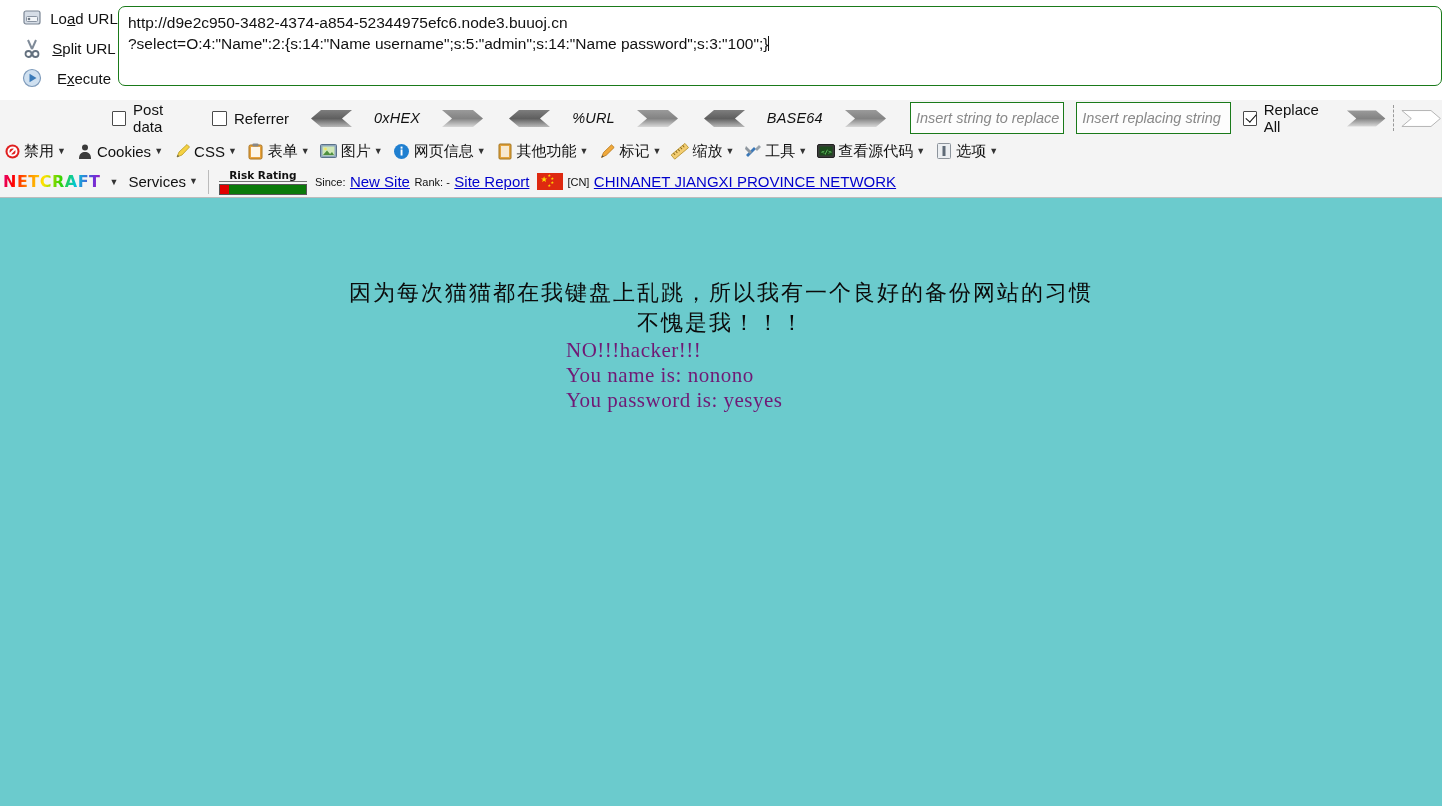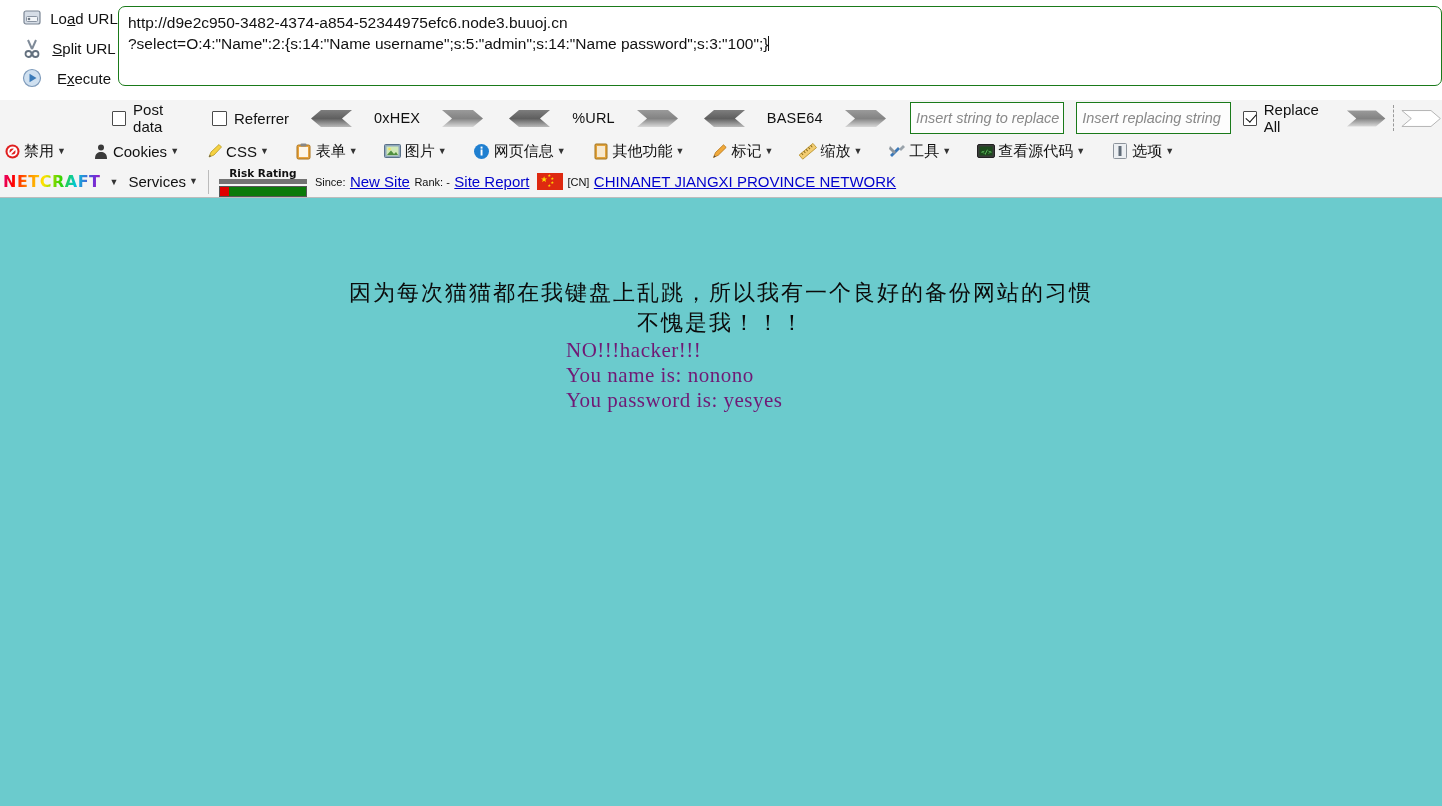--- a/index.html
+++ b/index.html
@@ -46,57 +46,57 @@
   .cbx{display:flex;align-items:center;gap:7px;margin-right:20px;}
   .box{
     width:15px;height:15px;border:1px solid #4a4a4a;background:#fff;
     box-sizing:border-box;position:relative;border-radius:1px;
   }
   .box.checked::after{
     content:"";position:absolute;left:4px;top:0px;width:5px;height:9px;
     border:solid #111;border-width:0 1.7px 1.7px 0;transform:rotate(42deg);
   }
   .cbx .t{font-size:15px;color:#111;}
-  .convgrp{display:flex;align-items:center;gap:21px;margin-right:22px;}
+  .convgrp{display:flex;align-items:center;gap:21px;margin-right:22px;font-style:italic;}
   .convgrp .nm{font-size:14.5px;color:#111;letter-spacing:.2px;}
   .arrowL,.arrowR{width:44px;height:19px;display:block;}
   .repl-input{
     width:164px;height:32px;box-sizing:border-box;
     border:1.4px solid #1a7a1a;background:#fdfdfd;
     font-style:italic;font-size:14.5px;color:#888;
     padding:0 5px;line-height:30px;overflow:hidden;white-space:nowrap;
     margin-right:12px;font-family:"Liberation Sans",sans-serif;
   }
   .divider-v{width:1px;height:26px;border-left:1px dashed #999;margin:0 6px;}
 
   
   .webdev-row{
     height:30px;background:#f4f4f4;display:flex;align-items:center;
-    padding-left:2px;box-sizing:border-box;gap:16px;
+    padding-left:2px;box-sizing:border-box;
   }
   .wd-item{display:flex;align-items:center;gap:2px;margin-right:9px;cursor:default;}
   .wd-item .glyph{width:20px;height:20px;display:flex;align-items:center;justify-content:center;}
   .wd-item .txt{font-size:15px;color:#111;font-family:"Liberation Sans",sans-serif;}
   .caret-d{font-size:9px;color:#333;margin-left:1px;line-height:1;}
 
   
   .netcraft-row{
     height:32px;background:#f4f4f4;display:flex;align-items:center;
     box-sizing:border-box;border-bottom:1px solid #bcbcbc;
   }
   .nc-logo{font-weight:bold;font-size:16px;letter-spacing:.5px;
     background:linear-gradient(100deg,#d8009a 0%,#ff0000 14%,#ff8a00 28%,#ffe400 42%,#36d400 58%,#00c6d8 72%,#6a35d8 88%,#c400b0 100%);
     -webkit-background-clip:text;background-clip:text;color:transparent;
     padding:1px 3px;font-family:"DejaVu Sans",sans-serif;}
   .nc-caret{font-size:9px;color:#333;margin:0 10px 0 6px;}
   .nc-svc{font-size:15px;color:#111;margin-right:2px;}
   .nc-sep{width:1px;height:24px;background:#bbb;margin:0 10px;}
   .risk{width:88px;margin-right:8px;}
   .risk .rlabel{font-size:10.5px;font-weight:bold;color:#111;text-align:center;
-      font-family:"DejaVu Sans",sans-serif;line-height:12px;border-bottom:5px solid #737373;}
+      font-family:"DejaVu Sans",sans-serif;line-height:12px;border-bottom:1px solid #737373;}
   .risk .rbar{height:9px;border:1px solid #555;margin-top:2px;background:#fff;display:flex;}
   .risk .rbar .red{width:9px;background:#e00000;}
   .risk .rbar .grn{flex:1;background:#0a7a0a;}
   .nc-txt{font-size:11px;color:#111;}
   .nc-link{font-size:15px;color:#0000cc;text-decoration:underline;}
   .cn-flag{width:26px;height:17px;background:#de2910;position:relative;display:inline-block;
     vertical-align:-3px;margin:0 4px 0 8px;}
   .cn-flag .s1{position:absolute;left:3px;top:3px;color:#ffde00;font-size:8px;line-height:8px;}
   .cn-flag .s2{position:absolute;left:10px;top:1px;color:#ffde00;font-size:4px;line-height:4px;}
   .cn-flag .s3{position:absolute;left:13px;top:4px;color:#ffde00;font-size:4px;line-height:4px;}

